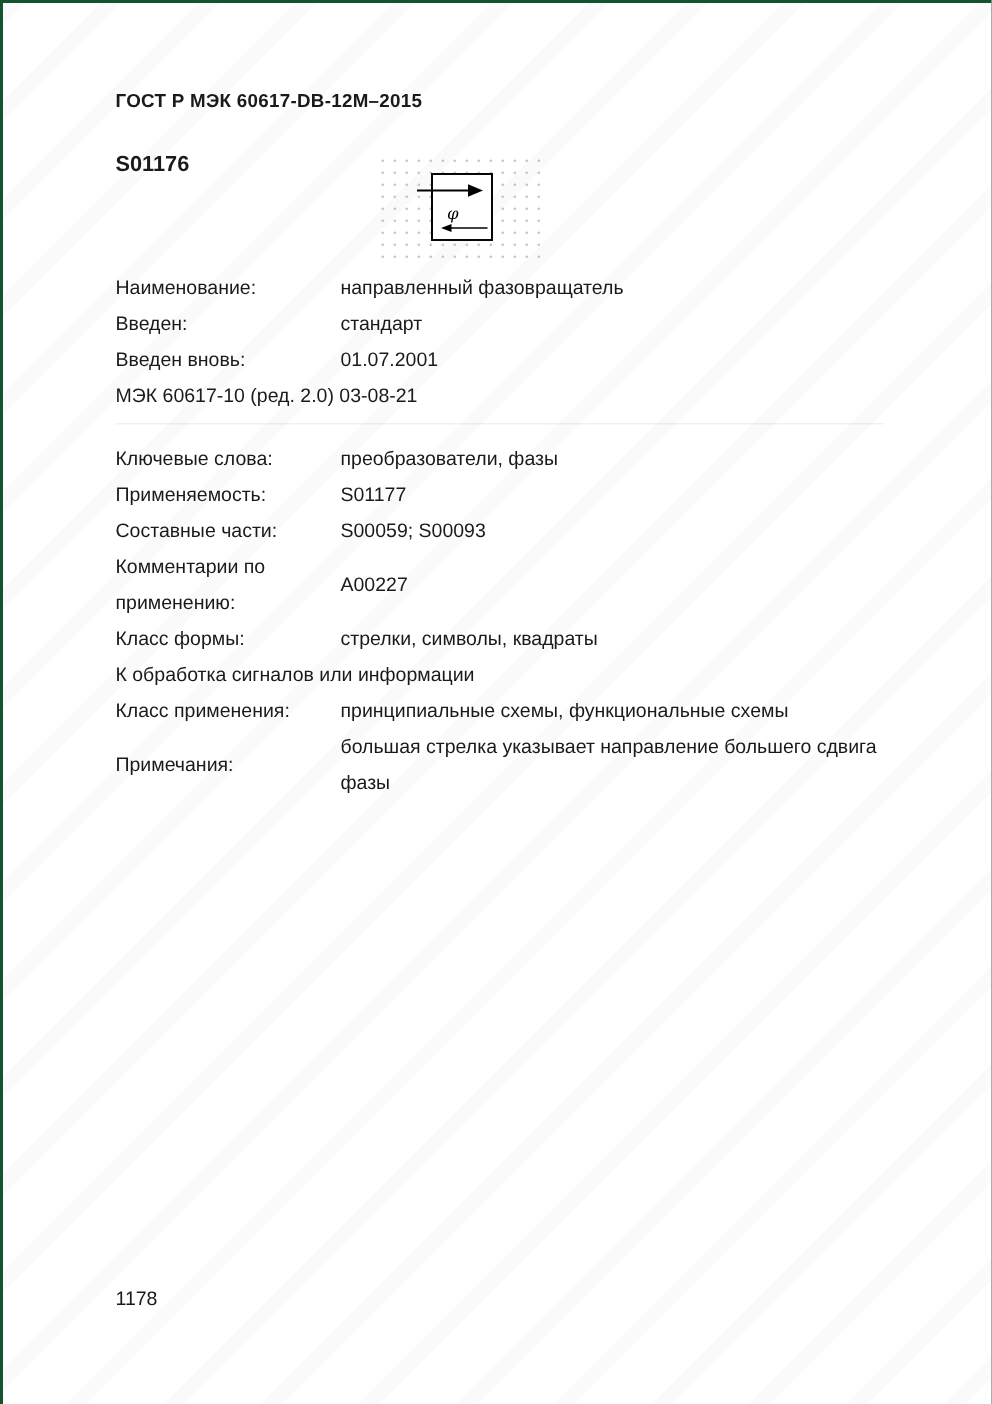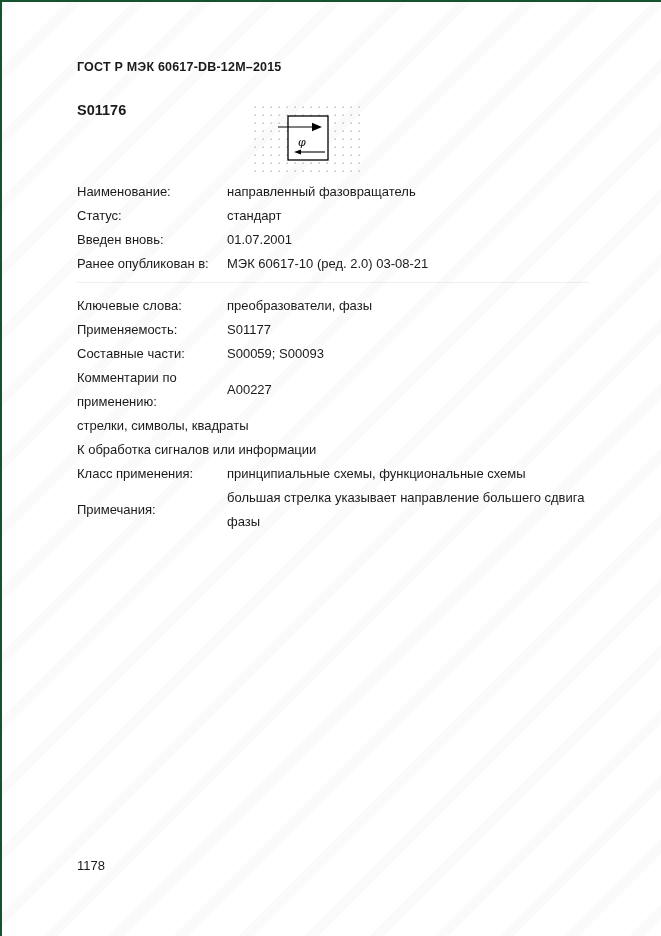--- a/index.html
+++ b/index.html
@@ -69,29 +69,28 @@
     <polygon points="40,46 47,43.4 47,48.6" fill="#000"></polygon>
   </svg>
 
   <div class="content">
 
     <div class="row">
       <div class="label">Наименование:</div>
       <div class="value">направленный фазовращатель</div>
     </div>
     <div class="row">
-      <div class="label">Статус:</div>
+      <div class="label">Введен:</div>
       <div class="value">стандарт</div>
     </div>
     <div class="row">
       <div class="label">Введен вновь:</div>
       <div class="value">01.07.2001</div>
     </div>
     <div class="row">
-      <div class="label">Ранее опубликован в:</div>
       <div class="value">МЭК 60617-10 (ред. 2.0) 03-08-21</div>
     </div>
 
     <div class="group-gap"></div>
 
     <div class="row">
       <div class="label">Ключевые слова:</div>
       <div class="value">преобразователи, фазы</div>
     </div>
     <div class="row">
@@ -100,20 +99,21 @@
     </div>
     <div class="row">
       <div class="label">Составные части:</div>
       <div class="value">S00059; S00093</div>
     </div>
     <div class="row">
       <div class="label">Комментарии по применению:</div>
       <div class="value">A00227</div>
     </div>
     <div class="row">
+      <div class="label">Класс формы:</div>
       <div class="value">стрелки, символы, квадраты</div>
     </div>
     <div class="row">
       <div class="value">К обработка сигналов или информации</div>
     </div>
     <div class="row">
       <div class="label">Класс применения:</div>
       <div class="value">принципиальные схемы, функциональные схемы</div>
     </div>
     <div class="row">

